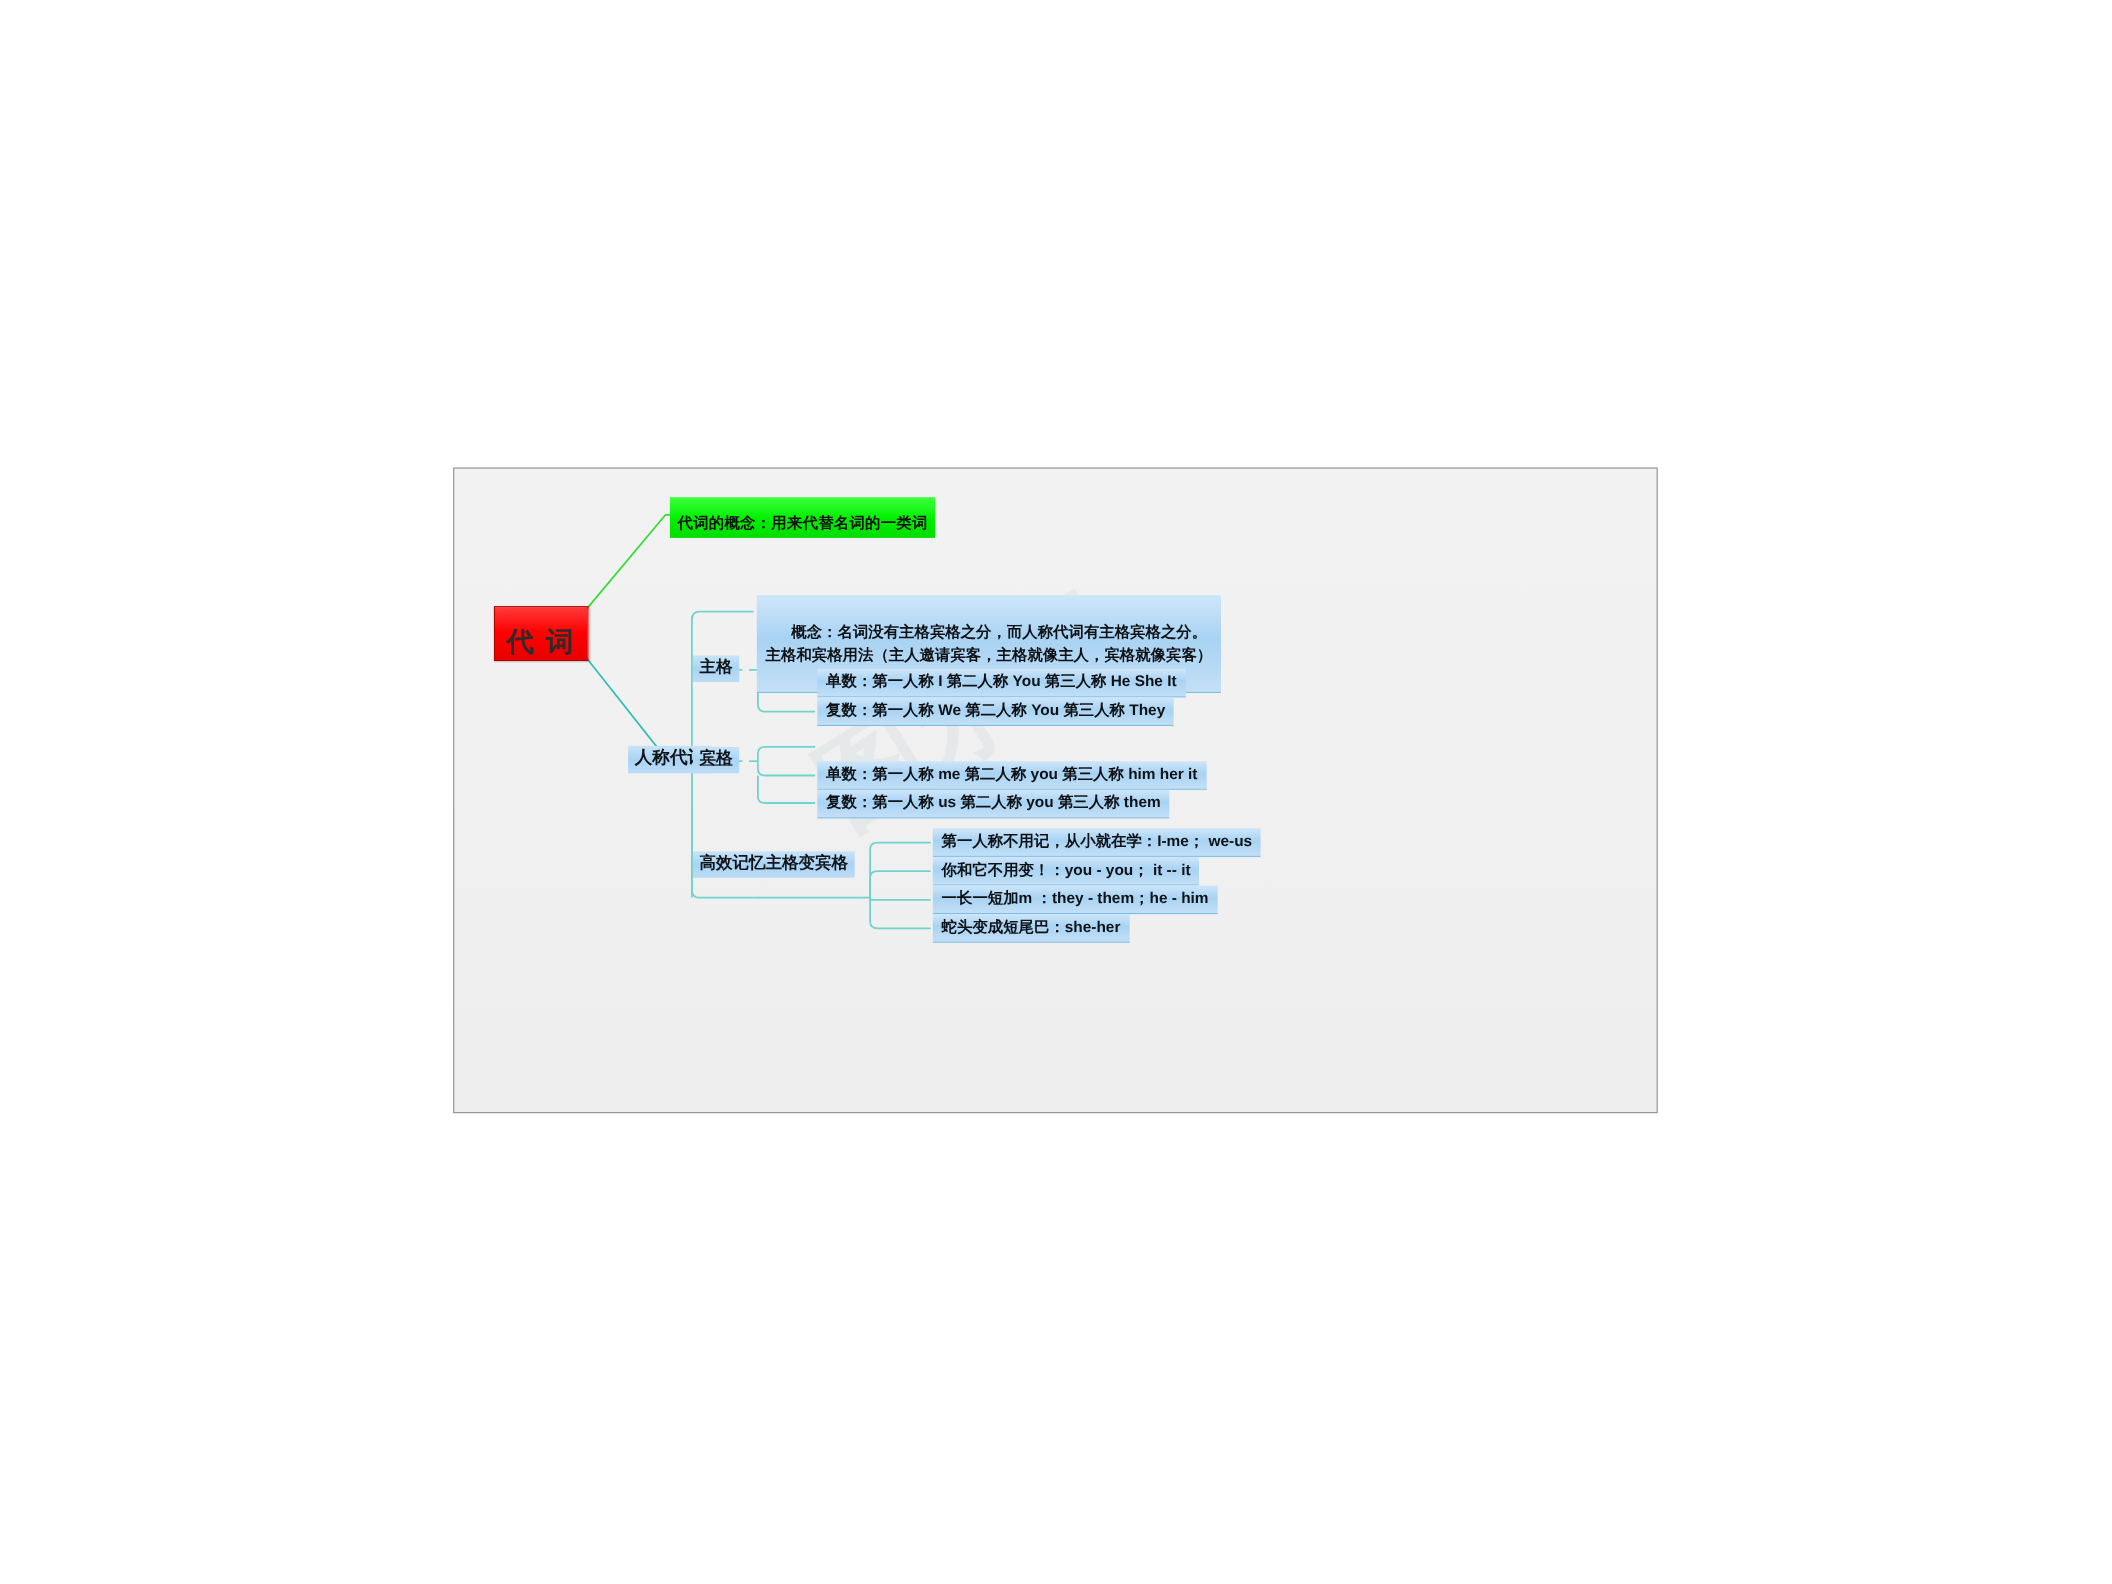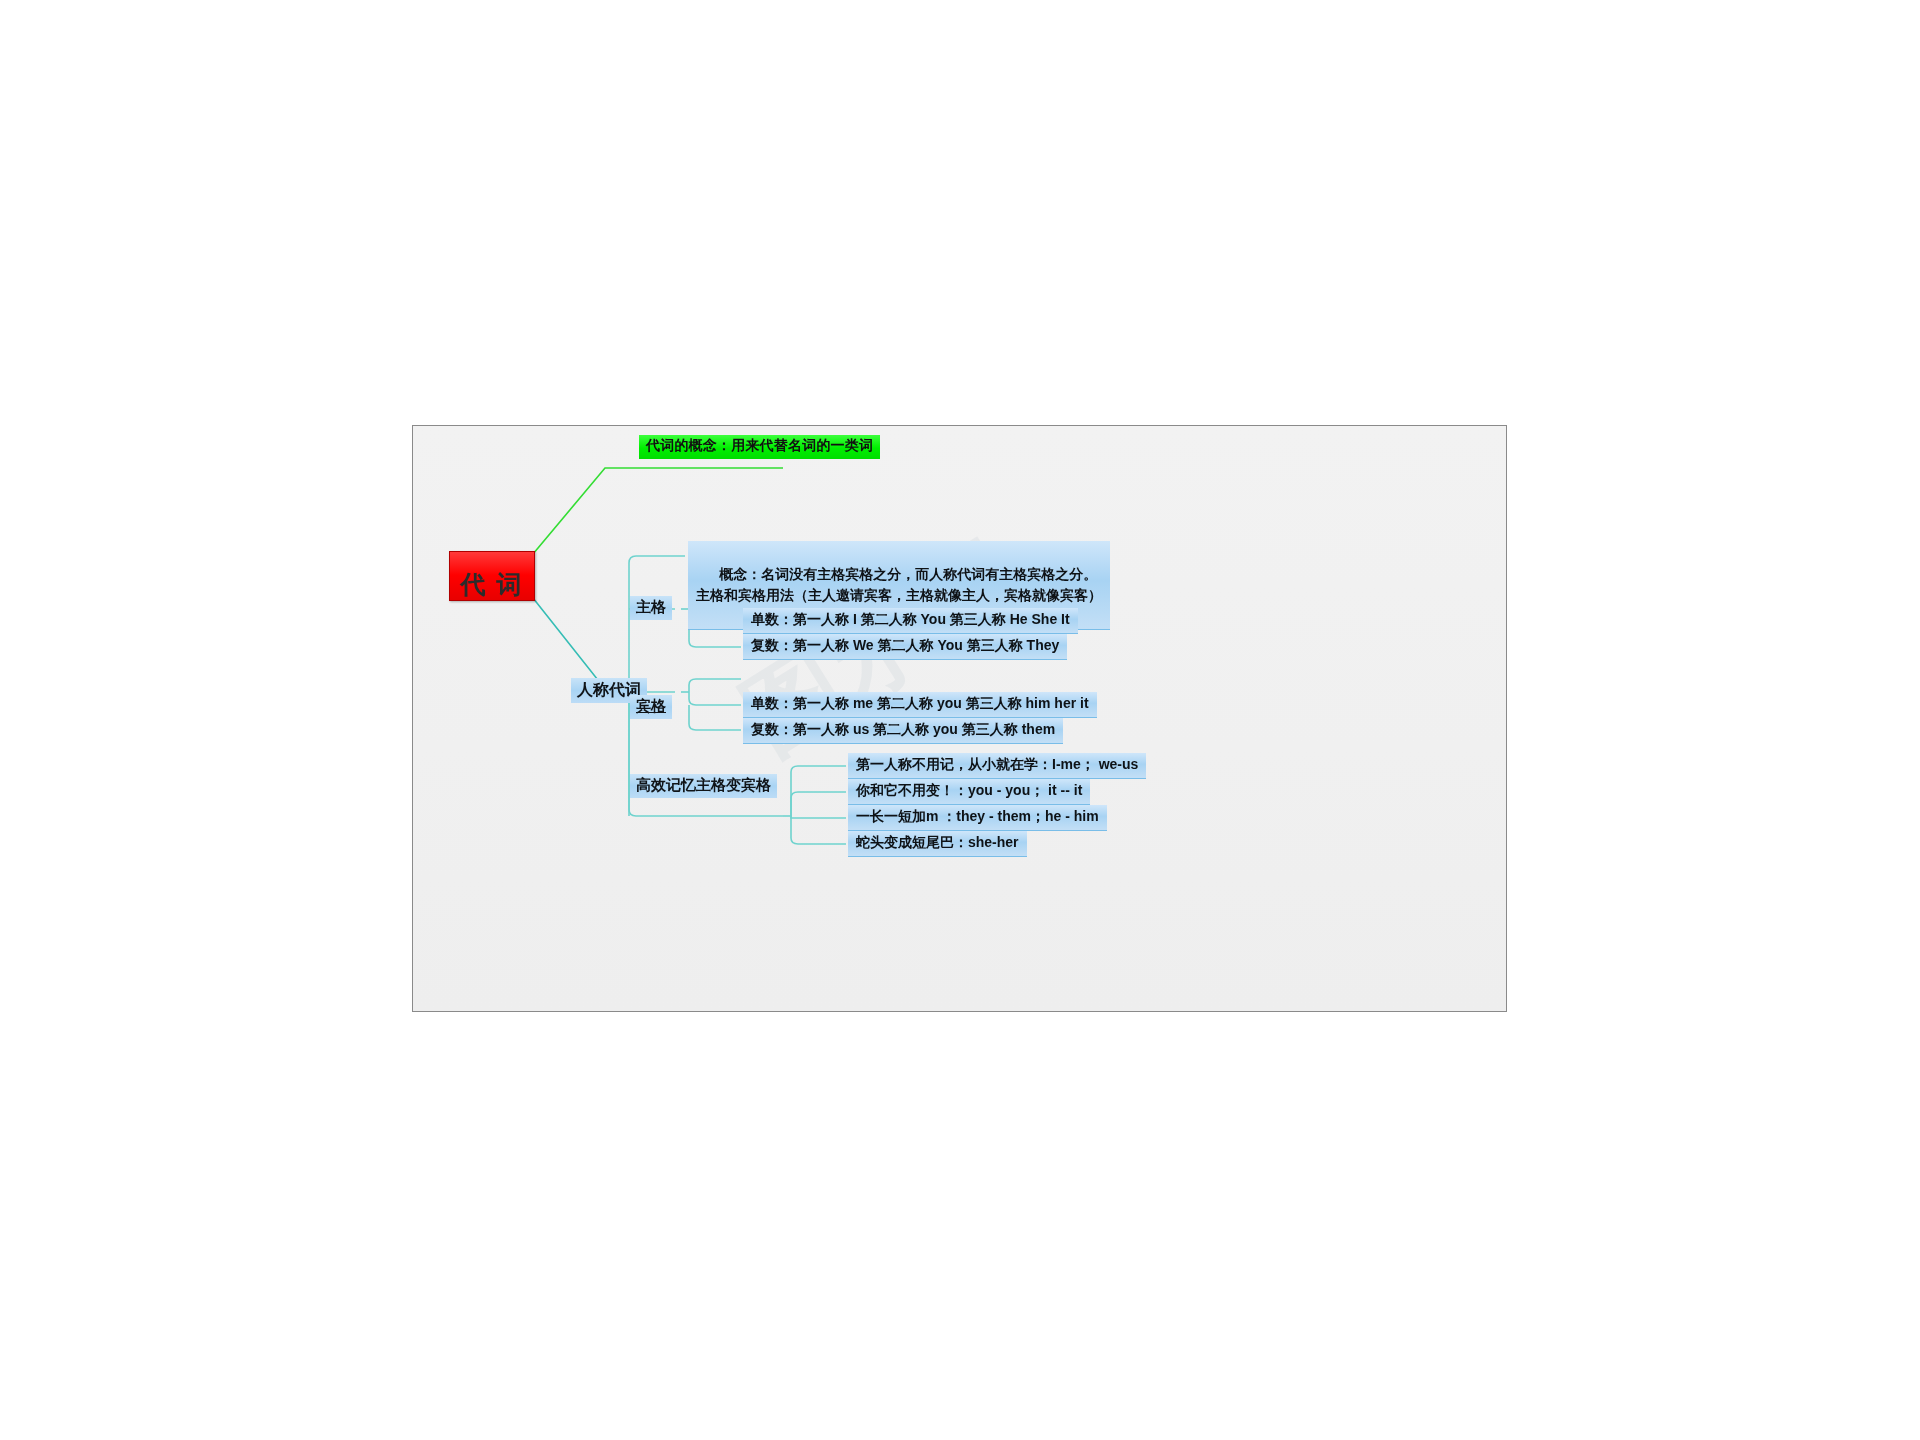--- a/index.html
+++ b/index.html
@@ -83,48 +83,47 @@
     align-items: flex-end;
     justify-content: center;
     font-size: 25px;
     color: #2b2b2b;
     letter-spacing: 2px;
   }
 
   
   #concept-node {
     left: 196px;
-    top: 9px;
+    top: 26px;
     background: linear-gradient(180deg, #3dff3d 0%, #00ef00 55%, #00dd00 100%);
-    padding: 2px 7px 4px 7px;
+    padding: 15px 7px 4px 7px;
     font-size: 14px;
     letter-spacing: 0.2px;
     color: #111;
-    margin-left: 30px;
   }
 
   
   .bluelabel {
     background: linear-gradient(180deg, #c8e3f8 0%, #a9d4f4 50%, #bcdcf6 100%);
     padding: 2px 6px 3px 6px;
     font-size: 15px;
     color: #101418;
   }
   .bluerow {
     background: linear-gradient(180deg, #cfe6fa 0%, #a8d3f3 45%, #c3dff6 100%);
     border-bottom: 1px solid #79bde8;
     padding: 3px 8px 4px 8px;
     font-size: 14px;
     color: #0e1216;
   }
   .bluerow.multiline { white-space: pre; line-height: 1.45; }
 
   #personal-pronoun-node { left: 130px; top: 252px; font-size: 16px; margin-left: 28px; }
   #subjective-label      { left: 217px; top: 170px; font-size: 15px; }
-  #objective-label       { left: 217px; top: 269px; font-size: 15px; text-decoration: underline; }
+  #objective-label       { left: 217px; top: 253px; font-size: 15px; text-decoration: underline; }
   #memory-label          { left: 217px; top: 348px; font-size: 15px; }
 
   #concept-usage-block   { left: 275px; top: 115px; }
   #subj-usage-row        { left: 330px; top: 157px; }
   #subj-singular-row     { left: 330px; top: 182px; text-align: center; }
   #subj-plural-row       { left: 330px; top: 208px; }
   #obj-usage-row         { left: 330px; top: 240px; }
   #obj-singular-row      { left: 330px; top: 266px; }
   #obj-plural-row        { left: 330px; top: 292px; }
 

